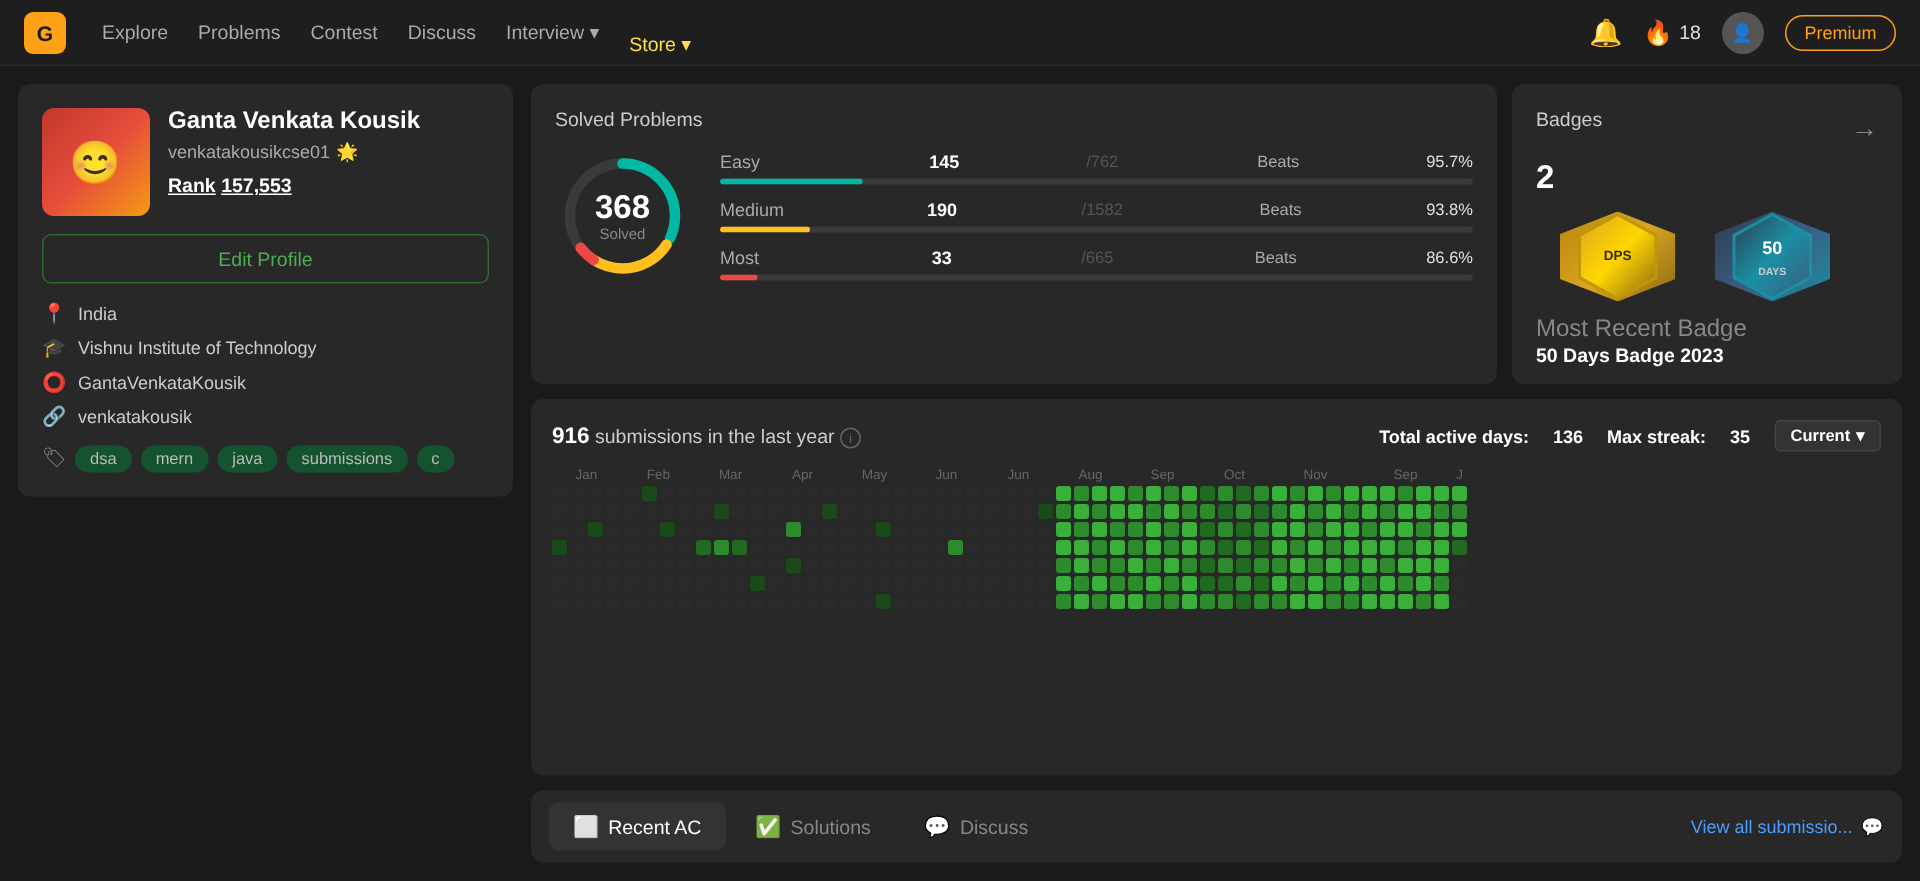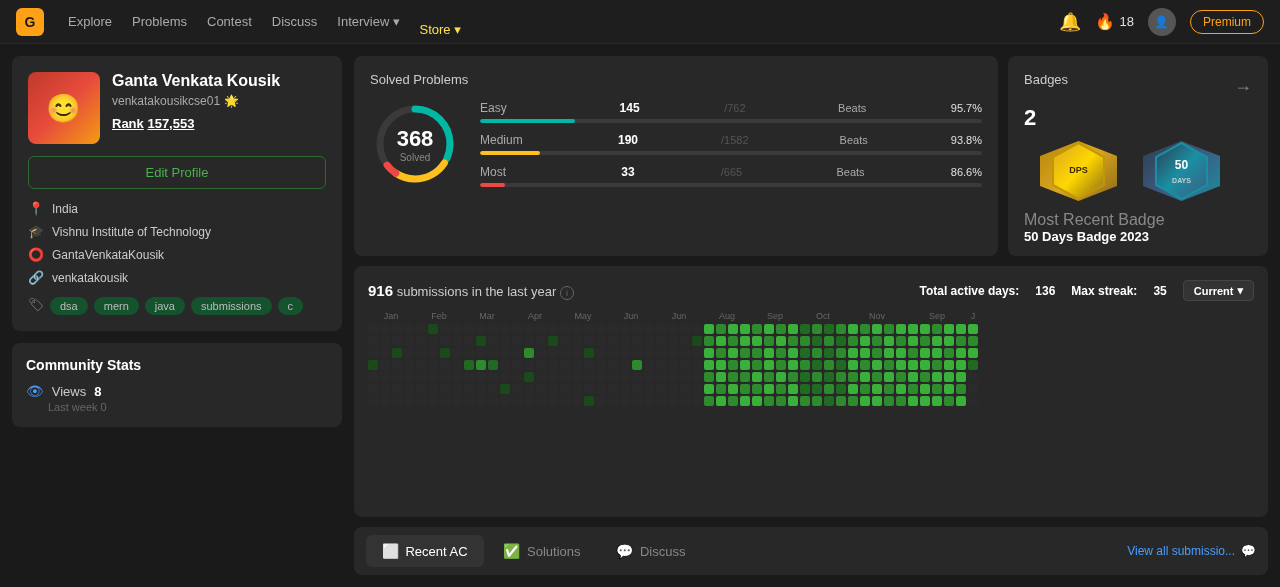--- a/index.html
+++ b/index.html
@@ -428,31 +428,20 @@
         <div class="tags-row">
           <span class="meta-icon">🏷</span>
           <span class="tag">dsa</span>
           <span class="tag">mern</span>
           <span class="tag">java</span>
           <span class="tag">submissions</span>
           <span class="tag">c</span>
         </div>
       </div>
     </div>
-    <div class="community-card">
-      <div class="community-title">Community Stats</div>
-      <div class="stat-item">
-        <div class="stat-main">
-          <span class="stat-icon">👁</span>
-          <span>Views</span>
-          <span class="stat-value">8</span>
-        </div>
-        <div class="stat-sub">Last week 0</div>
-      </div>
-    </div>
   </div>
 
   <div class="right-area">
 
     <div class="top-row">
 
       <div class="solved-card">
         <div class="card-title">Solved Problems</div>
         <div class="solved-content">
           <div class="donut-container">

